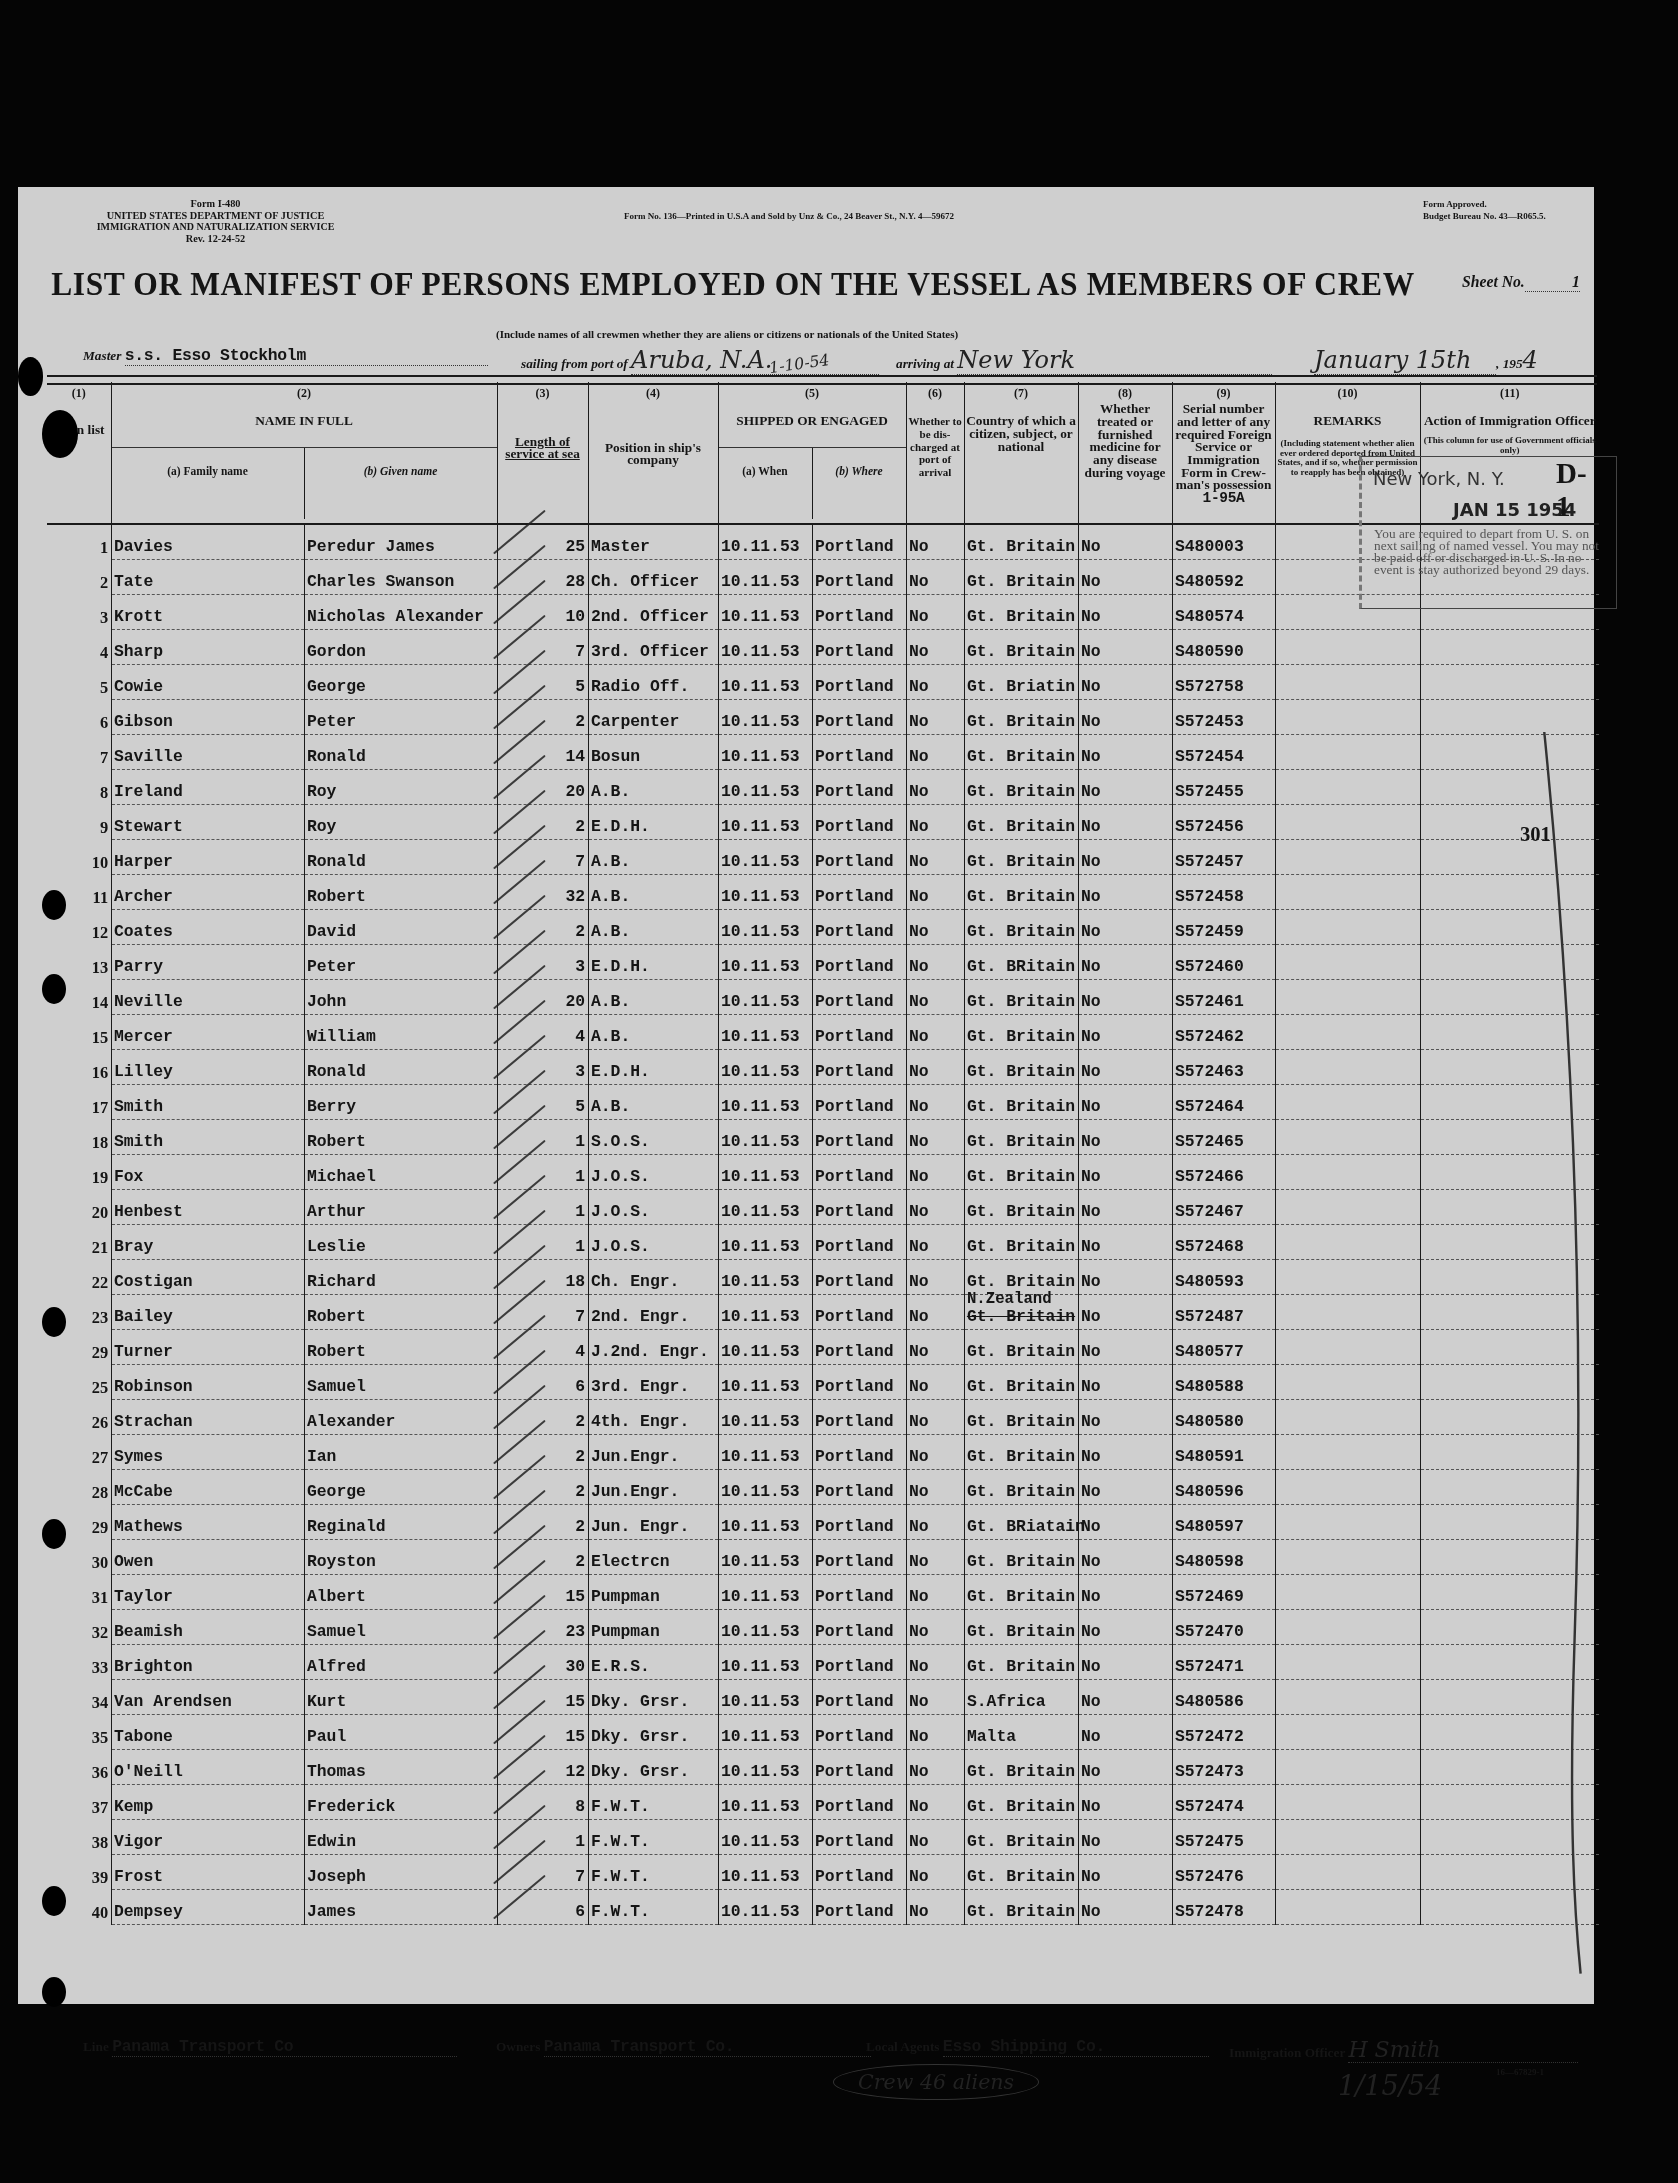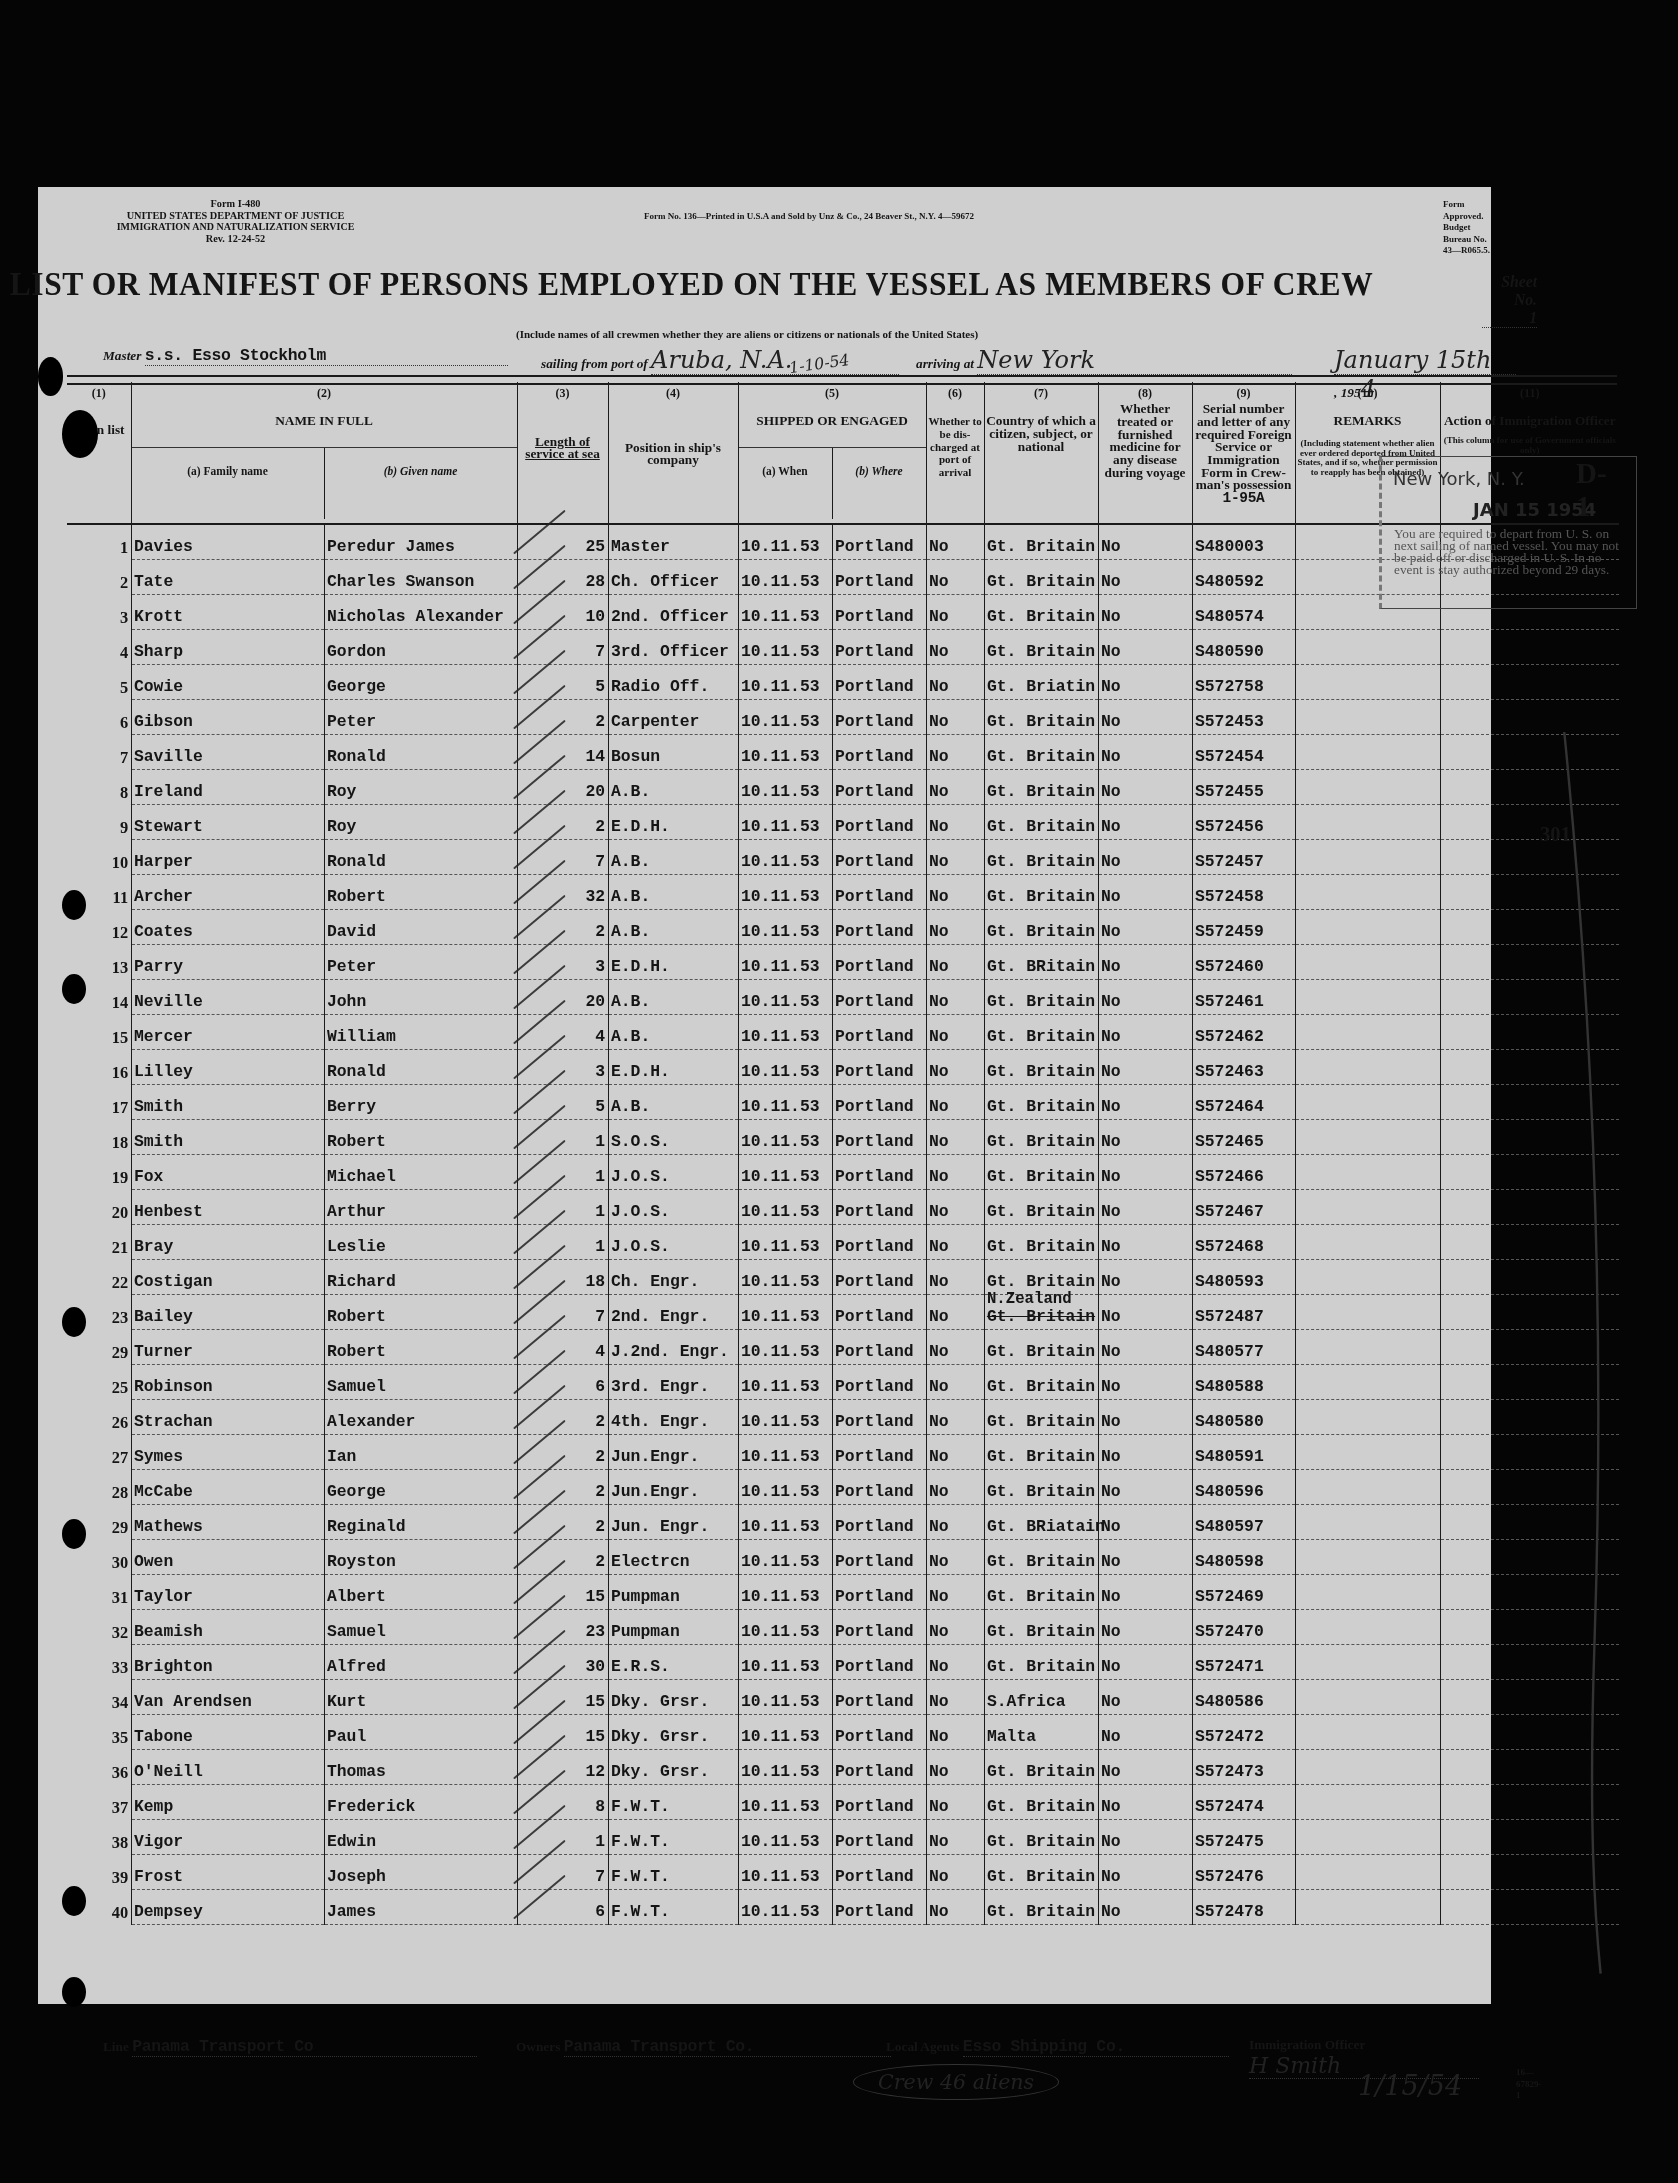--- a/index.html
+++ b/index.html
@@ -1,17 +1,17 @@
 <!DOCTYPE html>
 <html style="font-size:9.7px"><head>
 <meta charset="utf-8">
 <style>
   html, body { margin:0; padding:0; }
   body { width:1678px; height:2183px; background:#050505; position:relative; overflow:hidden; font-family:"Liberation Serif", serif; color:#151515; }
-  .page { position:absolute; left:38px; top:187px; width:1453px; height:1817px; background:#cfcfcf; }
+  .page { position:absolute; left:18px; top:187px; width:1576px; height:1817px; background:#cfcfcf; }
   .abs { position:absolute; }
   .hdr-small { font-family:"Liberation Serif", serif; font-weight:bold; font-size:10.3px; line-height:11.5px; }
   .title-main { left:0; width:100%; top:79px; text-align:center; font-family:"Liberation Serif", serif; font-weight:bold; font-size:31.5px; letter-spacing:0.6px; transform:scaleY(1.05); }
   .sheet-no { font-style:italic; font-weight:bold; font-size:15.7px; font-family:"Liberation Serif", serif;text-align:right; }
   .subtitle { left:55px; top:114px; font-weight:bold; font-size:19.4px; letter-spacing:-0.3px; }
   .subnote { left:478px; top:141px; font-weight:bold; font-size:11px; }
   .vessel-line { top:159px; font-size:13.3px; font-style:italic; font-weight:bold; }
   .typed { font-family:"Liberation Mono", monospace; font-weight:bold; font-size:16.4px; font-style:normal; letter-spacing:-0.3px; }
   .hand { font-family:"DejaVu Serif", serif; font-style:italic; font-size:24px; color:#222; font-weight:normal; }
   .dotted { border-bottom:1.2px dotted #333; display:inline-block; }

